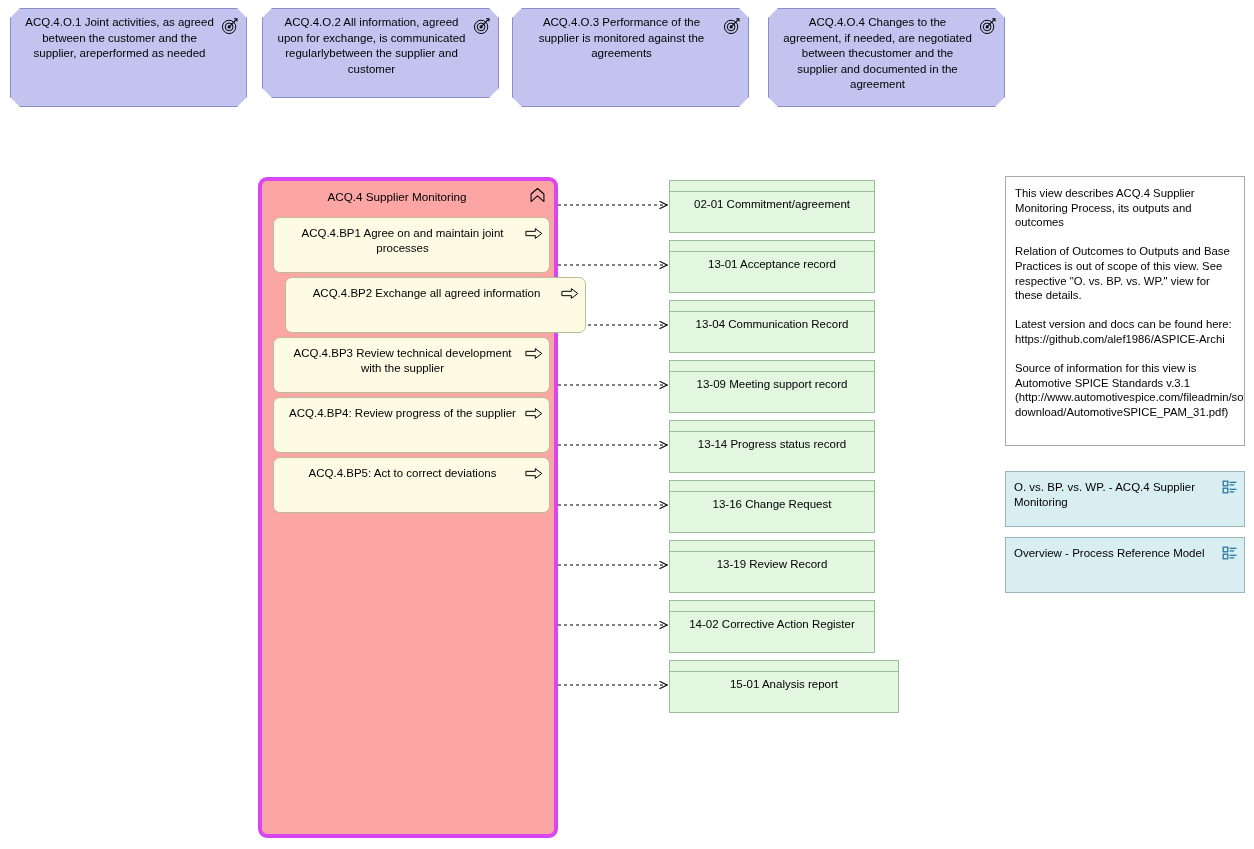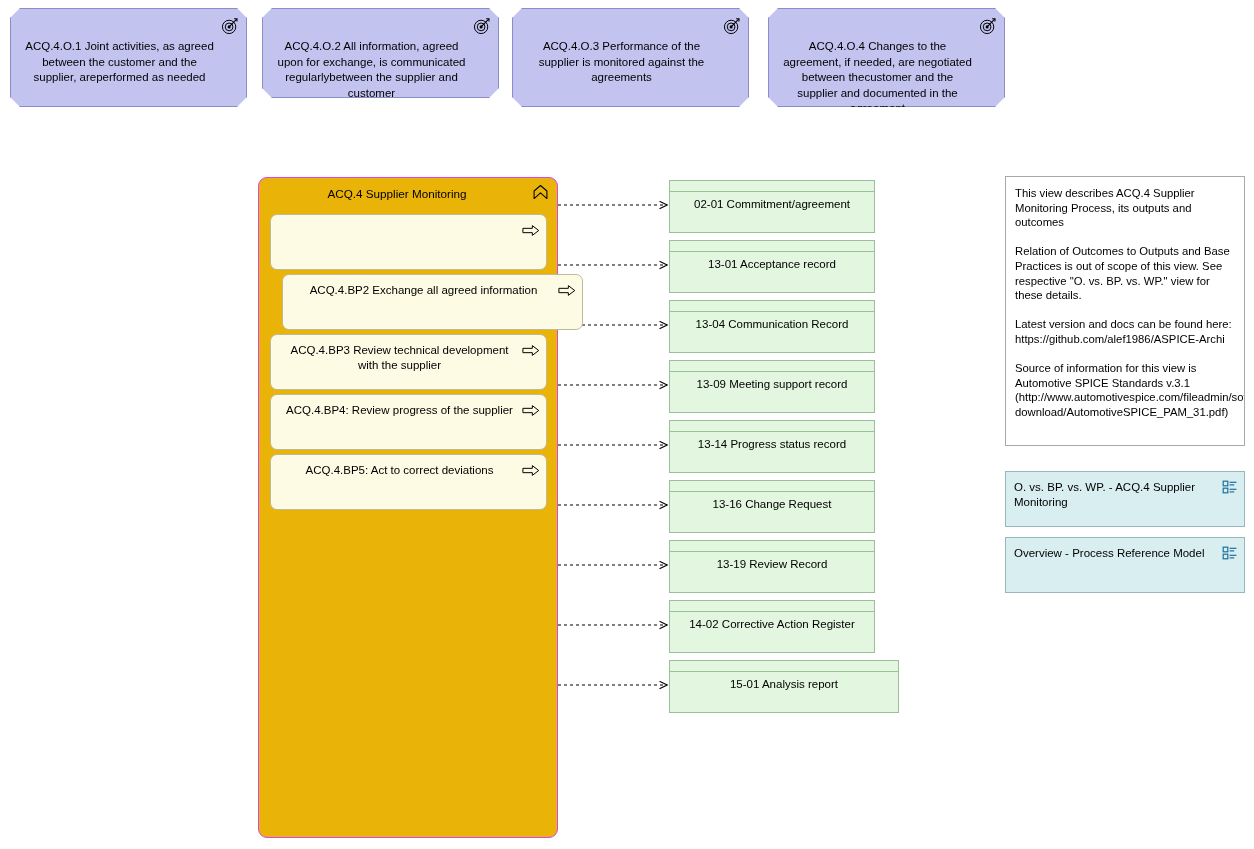--- a/index.html
+++ b/index.html
@@ -30,34 +30,33 @@
     clip-path: polygon(10px 0, calc(100% - 10px) 0, 100% 10px,
                        100% calc(100% - 10px), calc(100% - 10px) 100%,
                        10px 100%, 0 calc(100% - 10px), 0 10px);
     padding: 6px 30px 6px 12px;
     text-align: center;
     font-size: 11.5px;
     line-height: 15.5px;
   }
   .outcome .label {
     display: block;
-    margin-top: 24px;
   }
   .outcome-icon {
     position: absolute;
     top: 8px;
     right: 7px;
     width: 18px;
     height: 18px;
   }
 
   
   .process-container {
-    background: #eab308;
-    border: 1px solid #d946ef;
+    background: #fca5a5;
+    border: 4px solid #d946ef;
     border-radius: 9px;
   }
   .process-title {
     position: absolute;
     top: 9px;
     left: 12px;
     right: 34px;
     text-align: center;
     font-size: 11.7px;
     line-height: 14px;
@@ -236,20 +235,21 @@
   </svg>
 </div>
 
 <div class="node process-container" style="left:258px; top:177px; width:300px; height:661px;">
   <div class="process-title">ACQ.4 Supplier Monitoring</div>
   <svg class="proc-arch-icon" viewBox="0 0 18 18">
     <path d="M2.2 15.4 L2.2 7.4 L9 1.6 L15.8 7.4 L15.8 15.4 L9 9.3 Z" fill="none" stroke="#000" stroke-width="1.1" stroke-linejoin="round"></path>
   </svg>
 
   <div class="bp" style="left:11px; top:36px; width:277px; height:56px;">
+    <div class="bp-label">ACQ.4.BP1 Agree on and maintain joint processes</div>
     <svg class="bp-arrow-icon" viewBox="0 0 20 14">
       <path d="M1 4.6 L11.5 4.6 L11.5 1.6 L18.6 7 L11.5 12.4 L11.5 9.4 L1 9.4 Z" fill="none" stroke="#000" stroke-width="1.1" stroke-linejoin="round"></path>
     </svg>
   </div>
 
   <div class="bp" style="left:11px; top:96px; width:301px; height:56px;margin-left:12px;">
     <div class="bp-label">ACQ.4.BP2 Exchange all agreed information</div>
     <svg class="bp-arrow-icon" viewBox="0 0 20 14">
       <path d="M1 4.6 L11.5 4.6 L11.5 1.6 L18.6 7 L11.5 12.4 L11.5 9.4 L1 9.4 Z" fill="none" stroke="#000" stroke-width="1.1" stroke-linejoin="round"></path>
     </svg>

